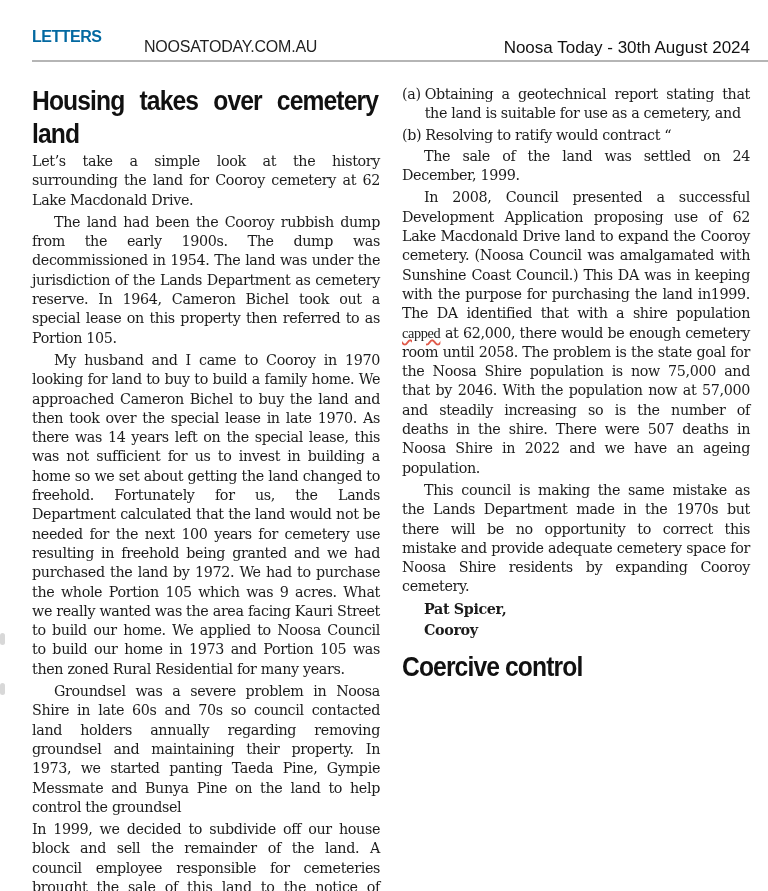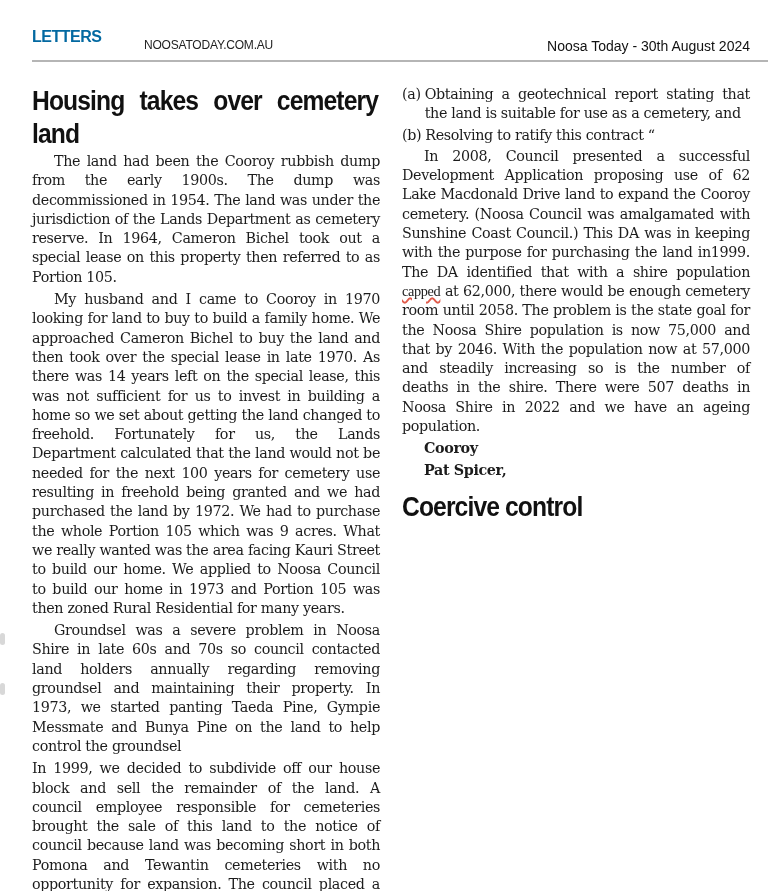--- a/index.html
+++ b/index.html
@@ -1,20 +1,20 @@
 <!DOCTYPE html>
 <html><head>
 <meta charset="utf-8">
 <style>
   html, body { margin:0; padding:0; background:#ffffff; }
   body { width:768px; height:891px; overflow:hidden; position:relative; color:#1a1a1a; }
   .header { position:absolute; left:32px; top:26px; width:718px; height:34px; }
   .brand { position:absolute; left:0; top:2px; font-family:"Liberation Sans", sans-serif; font-weight:bold; font-size:16px; color:#0369a1; letter-spacing:-0.5px; }
-  .site { position:absolute; left:112px; top:12px; font-family:"Liberation Sans", sans-serif; font-size:12px; color:#222; letter-spacing:-0.2px; }
-  .dateline { position:absolute; right:0; top:12px; font-family:"Liberation Sans", sans-serif; font-size:14px; color:#111; }
+  .site { position:absolute; left:112px; top:12px; font-family:"Liberation Sans", sans-serif; font-size:16px; color:#222; letter-spacing:-0.2px; }
+  .dateline { position:absolute; right:0; top:12px; font-family:"Liberation Sans", sans-serif; font-size:17px; color:#111; }
   .rule { position:absolute; left:32px; top:60px; width:736px; height:2px; background:#b5b5b5; }
   .col { position:absolute; top:82px; font-family:"DejaVu Serif", serif; font-size:14.3px; line-height:19.3px; text-align:justify; color:#1c1c1c; letter-spacing:-0.35px; }
   .col.left { left:32px; width:348px; }
   .col.right { left:402px; width:348px; top:85px; }
   h1 { font-family:"Liberation Sans", sans-serif; font-weight:bold; font-size:28px; line-height:33px; margin:2px 0 2px 0; letter-spacing:-1px; transform:scaleX(0.88); transform-origin:left; width:113%; color:#111; }
   p { margin:0 0 3px 0; }
   p.ind { text-indent:22px; }
   .list-item { display:flex; margin:0 0 2px 0; text-align:justify; }
   .list-item .mark { flex:0 0 auto; margin-right:4px; }
   .list-item .txt { flex:1 1 auto; }
@@ -30,32 +30,35 @@
   <span class="site">NOOSATODAY.COM.AU</span>
   <span class="dateline">Noosa Today - 30th August 2024</span>
 </div>
 <div class="rule"></div>
 
 <div class="edge-dot" style="top:633px"></div>
 <div class="edge-dot" style="top:683px"></div>
 
 <div class="col left">
   <h1>Housing takes over cemetery land</h1>
+  <p>Let’s take a simple look at the history surrounding the land for Cooroy cemetery at 62 Lake Macdonald Drive.</p>
   <p class="ind">The land had been the Cooroy rubbish dump from the early 1900s. The dump was decommissioned in 1954. The land was under the jurisdiction of the Lands Department as cemetery reserve. In 1964, Cameron Bichel took out a special lease on this property then referred to as Portion 105.</p>
   <p class="ind">My husband and I came to Cooroy in 1970 looking for land to buy to build a family home. We approached Cameron Bichel to buy the land and then took over the special lease in late 1970. As there was 14 years left on the special lease, this was not sufficient for us to invest in building a home so we set about getting the land changed to freehold. Fortunately for us, the Lands Department calculated that the land would not be needed for the next 100 years for cemetery use resulting in freehold being granted and we had purchased the land by 1972. We had to purchase the whole Portion 105 which was 9 acres. What we really wanted was the area facing Kauri Street to build our home. We applied to Noosa Council to build our home in 1973 and Portion 105 was then zoned Rural Residential for many years.</p>
   <p class="ind">Groundsel was a severe problem in Noosa Shire in late 60s and 70s so council contacted land holders annually regarding removing groundsel and maintaining their property. In 1973, we started panting Taeda Pine, Gympie Messmate and Bunya Pine on the land to help control the groundsel</p>
   <p>In 1999, we decided to subdivide off our house block and sell the remainder of the land. A council employee responsible for cemeteries brought the sale of this land to the notice of council because land was becoming short in both Pomona and Tewantin cemeteries with no opportunity for expansion. The council placed a condition that “this contract is conditional upon the buyer on or before 3 December, 1999:</p>
 </div>
 
 <div class="col right">
   <div class="list-item">
     <span class="mark">(a)</span>
     <span class="txt">Obtaining a geotechnical report stating that the land is suitable for use as a cemetery, and</span>
   </div>
   <div class="list-item">
     <span class="mark">(b)</span>
-    <span class="txt">Resolving to ratify this contract “</span>
+    <span class="txt">Resolving to ratify would contract “</span>
   </div>
+  <p class="ind">The sale of the land was settled on 24 December, 1999.</p>
   <p class="ind"><span>In 2008, Council presented a successful Development Application proposing use of 62 Lake Macdonald Drive land to expand the Cooroy cemetery. (Noosa Council was amalgamated with Sunshine Coast Council.) This DA was in keeping with the purpose for purchasing the land in1999. The DA identified that with a shire population </span><span class="underline-mark">capped</span><span> at 62,000, there would be enough cemetery room until 2058. The problem is the state goal for the Noosa Shire population is now 75,000 and that by 2046. With the population now at 57,000 and steadily increasing so is the number of deaths in the shire. There were 507 deaths in Noosa Shire in 2022 and we have an ageing population.</span></p>
+  <p class="ind">This council is making the same mistake as the Lands Department made in the 1970s but there will be no opportunity to correct this mistake and provide adequate cemetery space for Noosa Shire residents by expanding Cooroy cemetery.</p>
+  <div class="sig">Pat Spicer,</div>
   <div class="sig">Cooroy</div>
-  <div class="sig">Pat Spicer,</div>
   <h1 style="margin-top:10px">Coercive control</h1>
 </div>
 
 </body></html>

